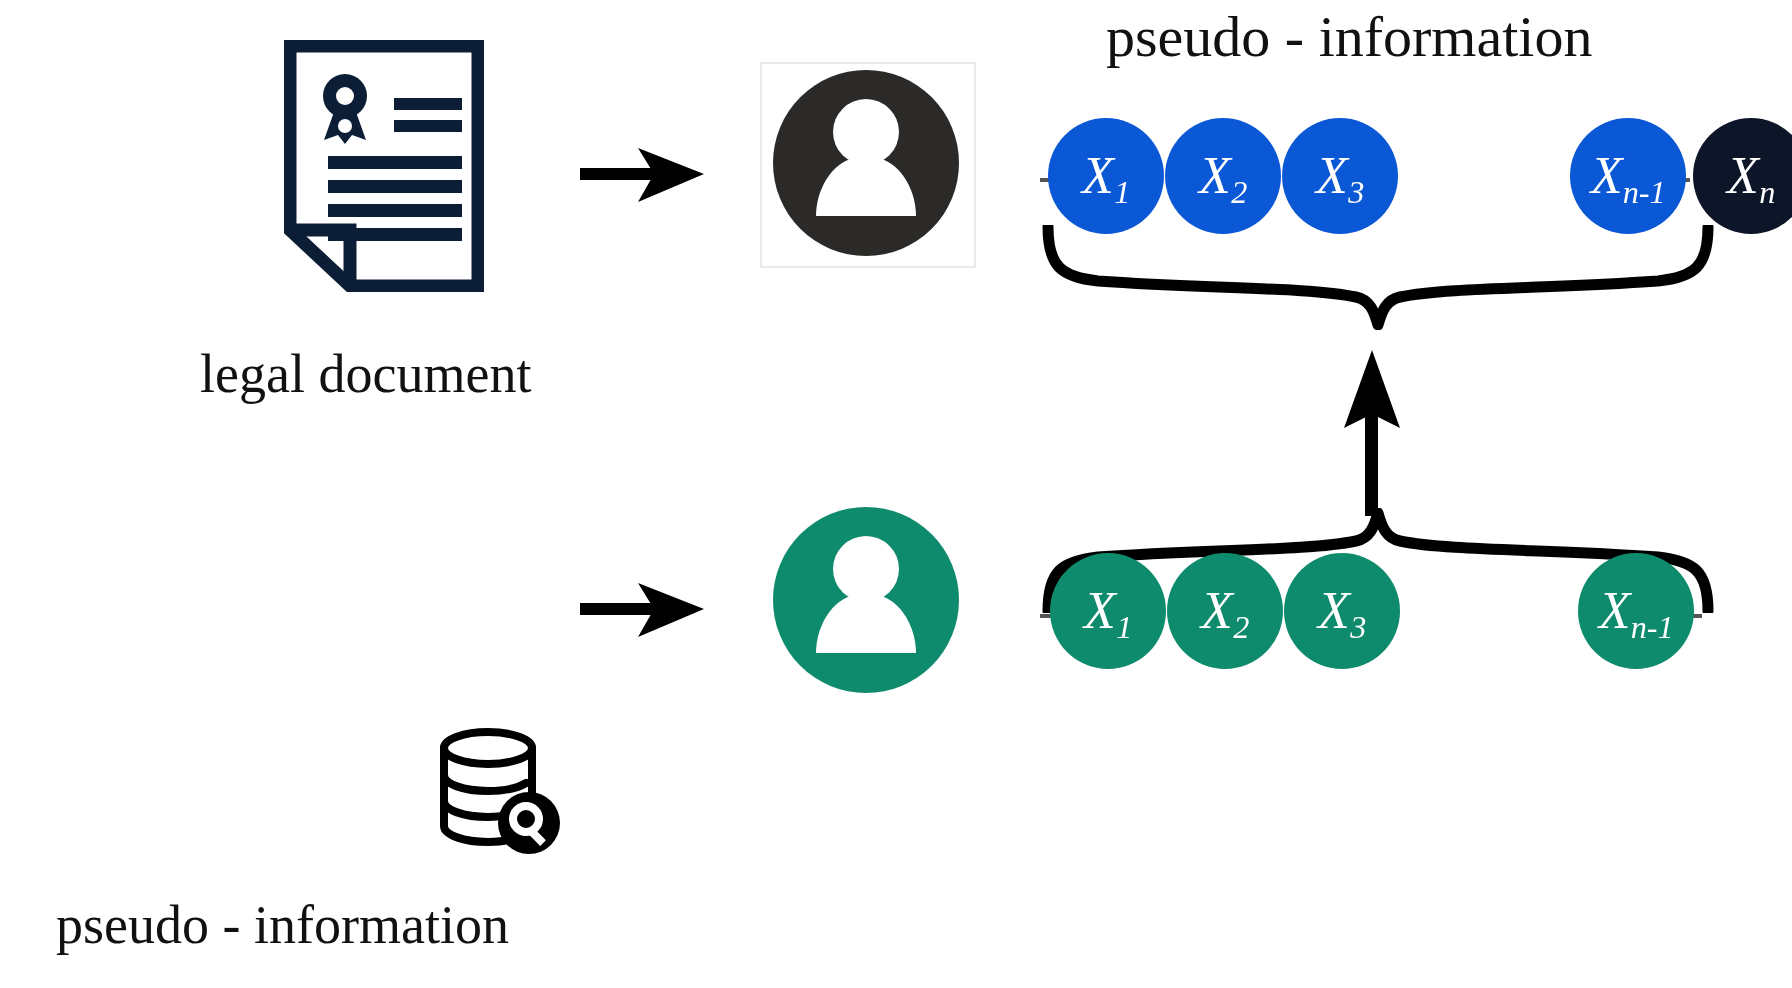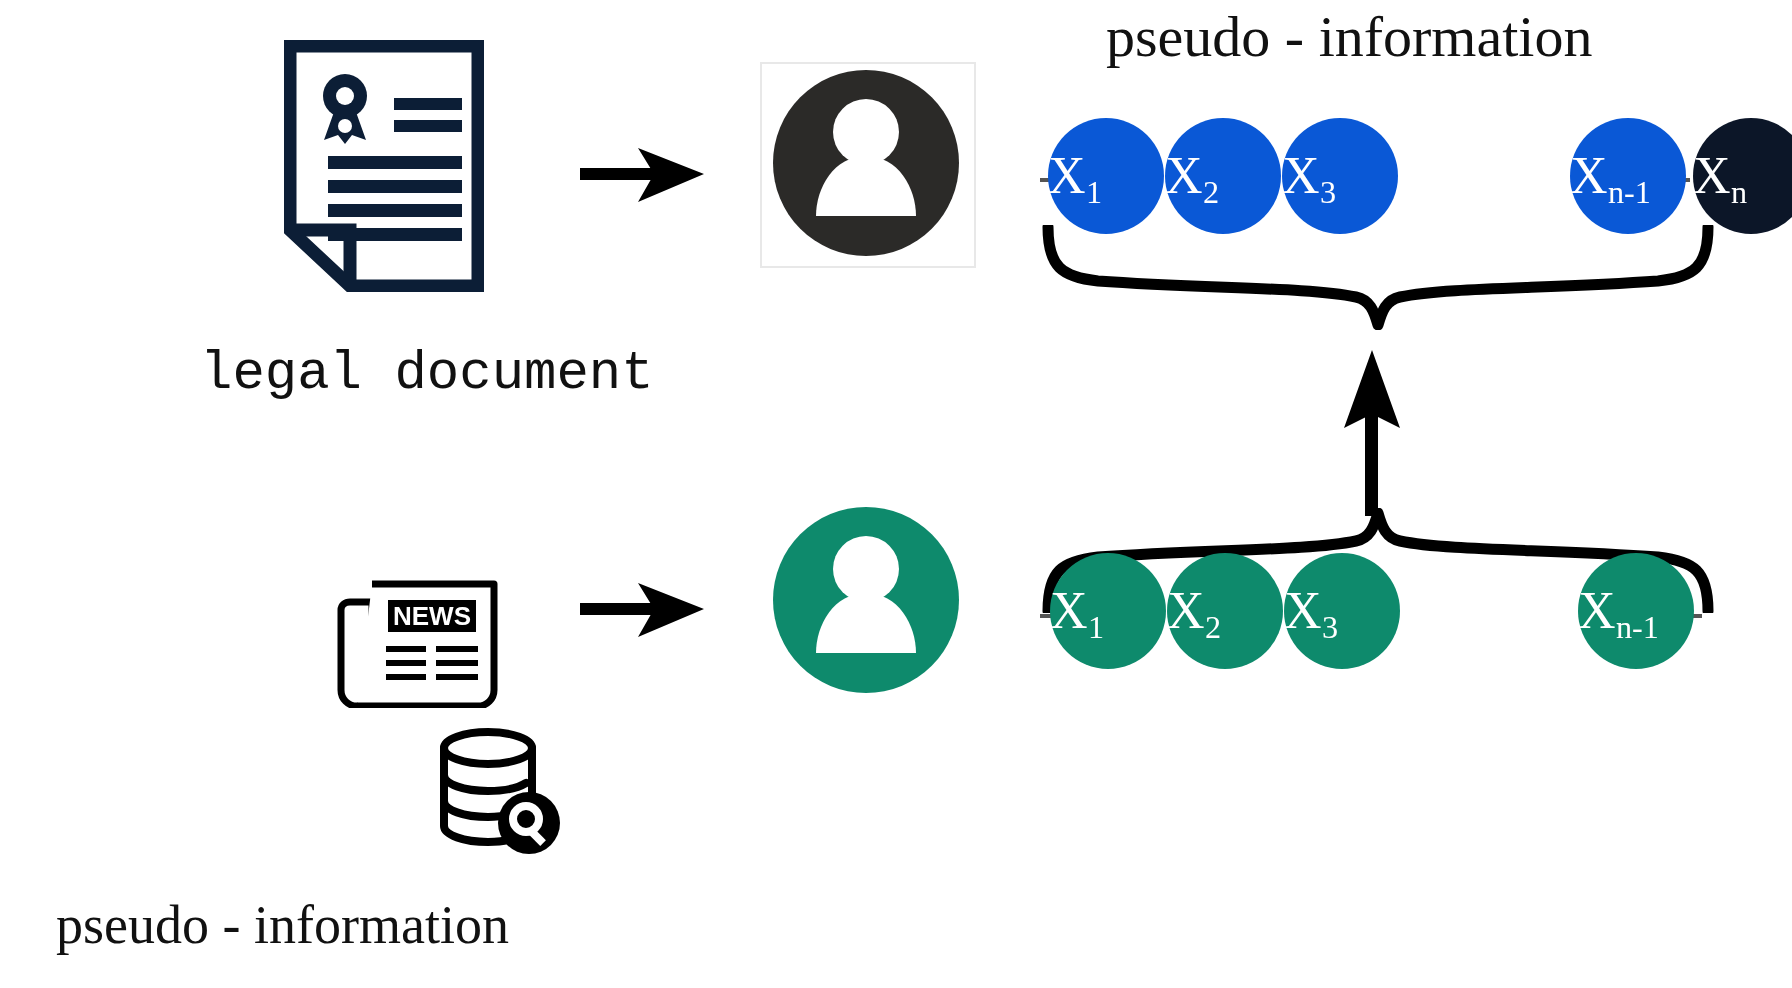--- a/index.html
+++ b/index.html
@@ -25,37 +25,37 @@
     white-space: nowrap;
     line-height: 1;
   }
   #title-pseudo-info {
     left: 1058px; top: 8px;
     font-size: 58px;
   }
   #label-legal-document {
     left: 152px; top: 347px;
     font-size: 54px;
-    font-family: Liberation Mono, monospace;
   }
   #label-pseudo-info-bottom {
     left: 8px; top: 898px;
     font-size: 54px;
   }
 
   
   .node {
     border-radius: 50%;
     display: flex;
     align-items: center;
-    justify-content: flex-start;
+    justify-content: center;
     color: #ffffff;
     font-family: "Liberation Serif", "DejaVu Serif", serif;
     line-height: 1;
     user-select: none;
+    font-style: italic;
   }
   .node .vnm {
     font-size: 52px;
     letter-spacing: 0px;
     display: inline-block;
     position: relative;
   }
   .node .vnm sub {
     font-size: 0.62em;
     vertical-align: baseline;
@@ -167,38 +167,20 @@
       <path d="M10 103
                C10 63 24 53 60 49
                C170 41 270 43 318 33
                C332 30 336 19 340 5
                C344 19 348 30 362 33
                C410 43 510 41 620 49
                C656 53 670 63 670 103" fill="none" stroke="#000000" stroke-width="11" stroke-linecap="round" stroke-linejoin="round"></path>
     </svg>
   </div>
 
-  <div class="abs" style="left:278px; top:578px; width:180px; height:130px;">
-    <svg class="svgwrap" width="180" height="130" viewBox="0 0 180 130" xmlns="http://www.w3.org/2000/svg">
-
-      <path d="M24 24 H46 V112 C46 122 38 128 31 128 C22 128 15 121 15 112 V32 C15 27 19 24 24 24 Z" fill="#ffffff" stroke="#000000" stroke-width="7" stroke-linejoin="round"></path>
-
-      <path d="M46 6 H168 V112 C168 121 161 128 152 128 H31" fill="#ffffff" stroke="#000000" stroke-width="7" stroke-linejoin="round"></path>
-
-      <rect x="62" y="22" width="88" height="32" fill="#000000"></rect>
-      <text x="106" y="47" fill="#ffffff" font-family="Liberation Sans, sans-serif" font-size="26" font-weight="bold" text-anchor="middle">NEWS</text>
-
-      <rect x="60" y="68" width="40" height="6" fill="#000000"></rect>
-      <rect x="60" y="82" width="40" height="6" fill="#000000"></rect>
-      <rect x="60" y="96" width="40" height="6" fill="#000000"></rect>
-      <rect x="110" y="68" width="42" height="6" fill="#000000"></rect>
-      <rect x="110" y="82" width="42" height="6" fill="#000000"></rect>
-      <rect x="110" y="96" width="42" height="6" fill="#000000"></rect>
-    </svg>
-  </div>
 
   <div class="abs" style="left:378px; top:722px; width:140px; height:140px;">
     <svg class="svgwrap" width="140" height="140" viewBox="0 0 140 140" xmlns="http://www.w3.org/2000/svg">
       <g fill="none" stroke="#000000" stroke-width="8" stroke-linecap="round">
         <ellipse cx="62" cy="26" rx="44" ry="16"></ellipse>
         <path d="M18 26 V104 C18 113 38 120 62 120 C74 120 85 118 92 115"></path>
         <path d="M106 26 V72"></path>
         <path d="M18 53 C18 62 38 69 62 69 C78 69 92 66 100 61"></path>
         <path d="M18 79 C18 88 38 95 62 95 C74 95 84 93 91 90"></path>
       </g>

